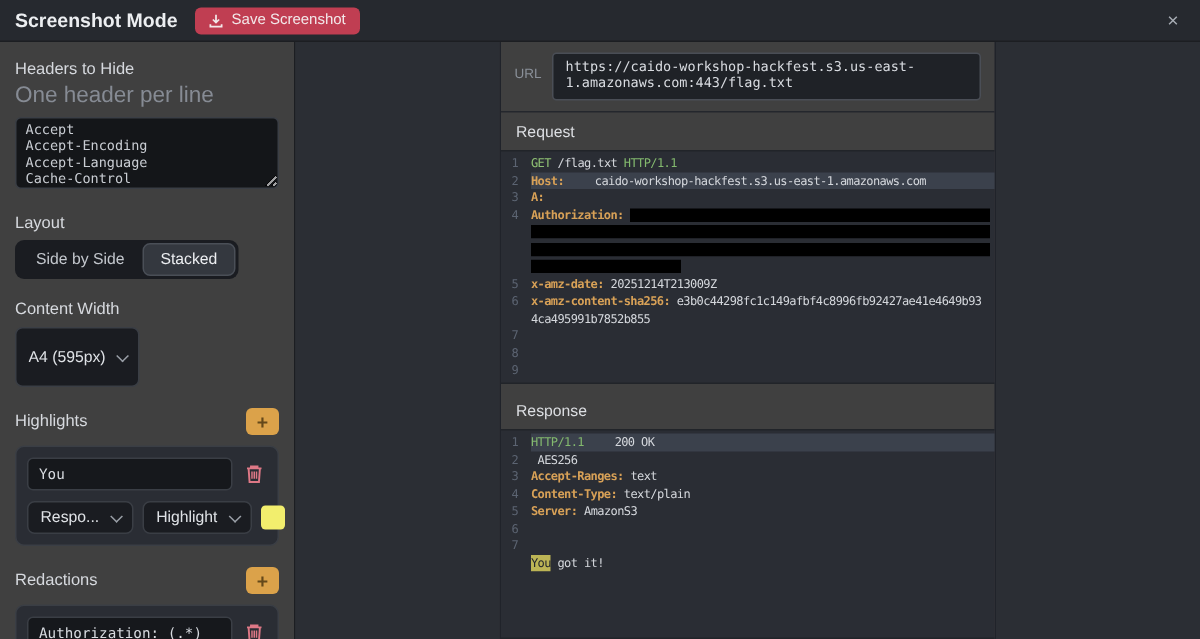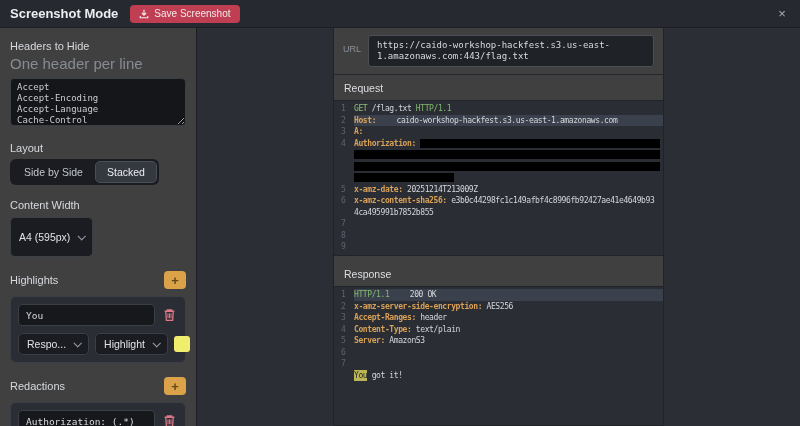--- a/index.html
+++ b/index.html
@@ -373,29 +373,28 @@
             <div class="code-line hl">
               <span class="ln">1</span>
               <span class="lc">
                 <span class="tk-proto">HTTP/1.1 </span>
                 <span class="tk-plain">200 OK</span>
               </span>
             </div>
             <div class="code-line">
               <span class="ln">2</span>
               <span class="lc">
-                <span class="tk-key">x-amz-server-side-encryption:</span>
                 <span class="tk-plain"> AES256</span>
               </span>
             </div>
             <div class="code-line">
               <span class="ln">3</span>
               <span class="lc">
                 <span class="tk-key">Accept-Ranges:</span>
-                <span class="tk-plain"> header</span>
+                <span class="tk-plain"> text</span>
               </span>
             </div>
             <div class="code-line">
               <span class="ln">4</span>
               <span class="lc">
                 <span class="tk-key">Content-Type:</span>
                 <span class="tk-plain"> text/plain</span>
               </span>
             </div>
             <div class="code-line">

